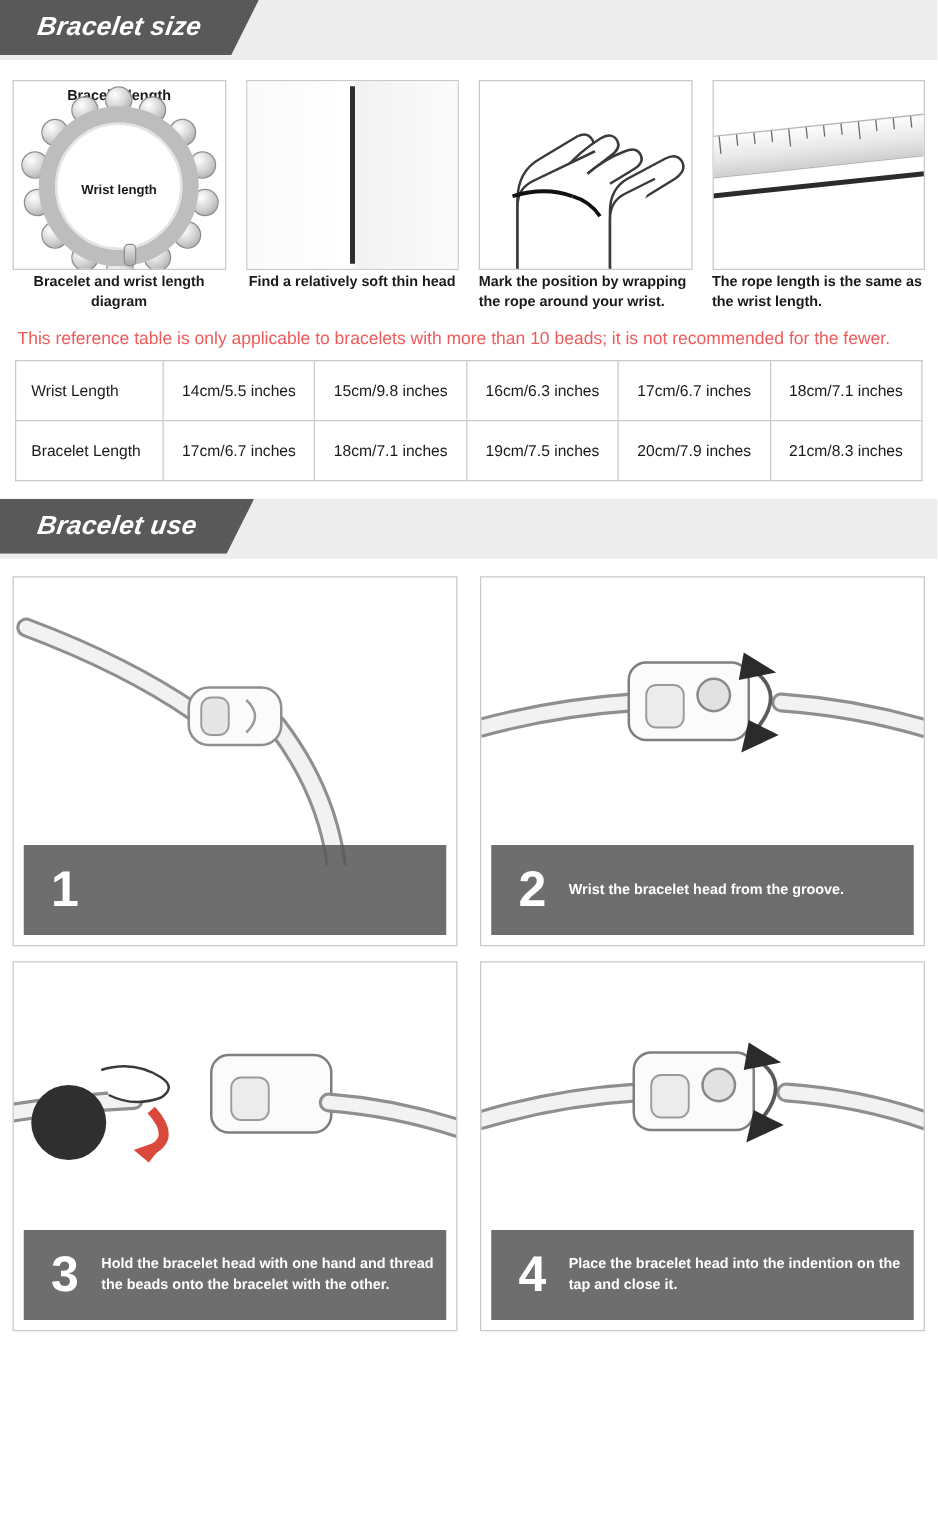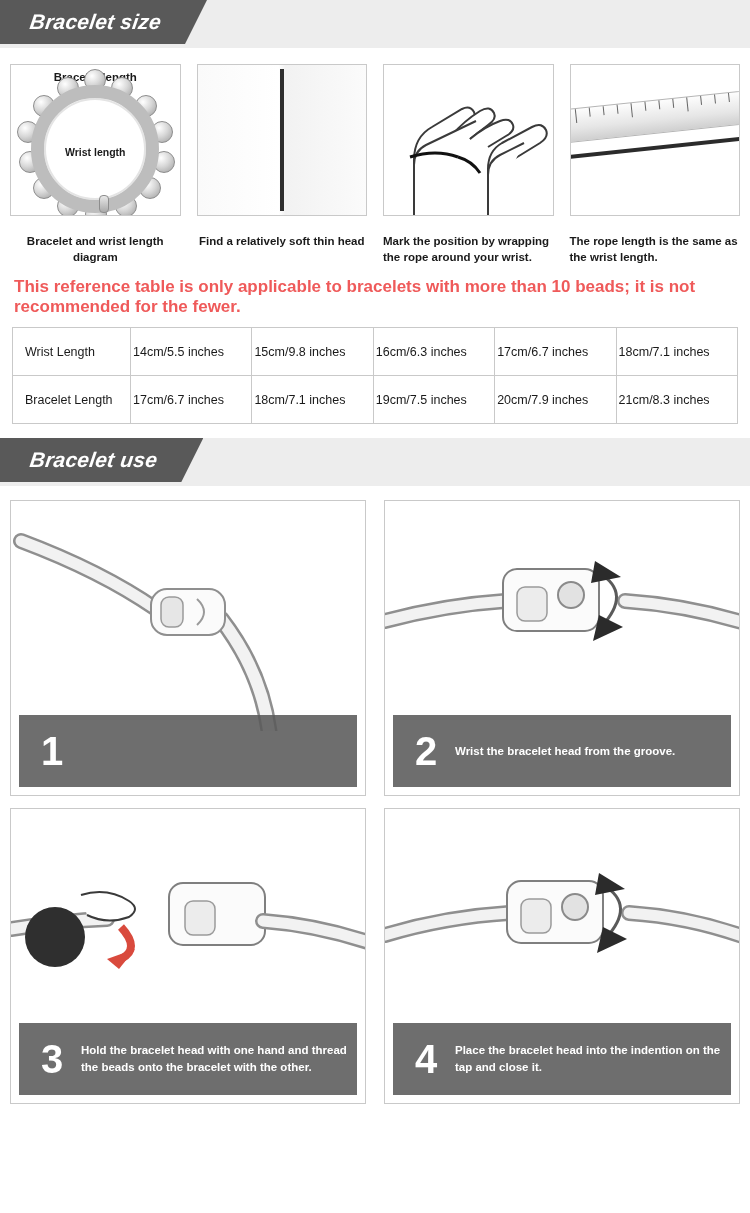--- a/index.html
+++ b/index.html
@@ -53,21 +53,21 @@
     height:152px;
     border:1px solid #c9c9c9;
     background:#fff;
     position:relative;
     overflow:hidden;
   }
   .step-cap{
     font-size:11.5px;
     font-weight:bold;
     line-height:1.35;
-    margin-top:18px;
+    margin-top:3px;
     color:#1a1a1a;
   }
   .step-cap.center{ text-align:center; }
 
   
   .brace-title{
     position:absolute; top:6px; left:0; right:0;
     text-align:center; font-size:11.5px; font-weight:bold;
   }
   .ring-outer{
@@ -141,37 +141,37 @@
   
   .notice{
     margin:20px 14px 0 14px;
     font-size:15.5px;
     font-weight:bold;
     line-height:1.45;
     color:#111;
   }
   .sub-notice{
     margin:12px 14px 4px 14px;
-    font-size:17px;
-    font-weight:bold;
+    font-size:14px;
+    font-weight:normal;
     color:#ef5a5a;
   }
 
   
   table.size-table{
     margin:10px 12px 0 12px;
     width:726px;
     border-collapse:collapse;
     table-layout:fixed;
   }
   table.size-table td{
     border:1px solid #c9c9c9;
     height:48px;
     font-size:12.5px;
-    text-align:left;
+    text-align:center;
     color:#1a1a1a;
     padding:0 2px;
   }
   table.size-table td.rowhead{
     text-align:left;
     padding-left:12px;
     width:118px;
   }
 
   

